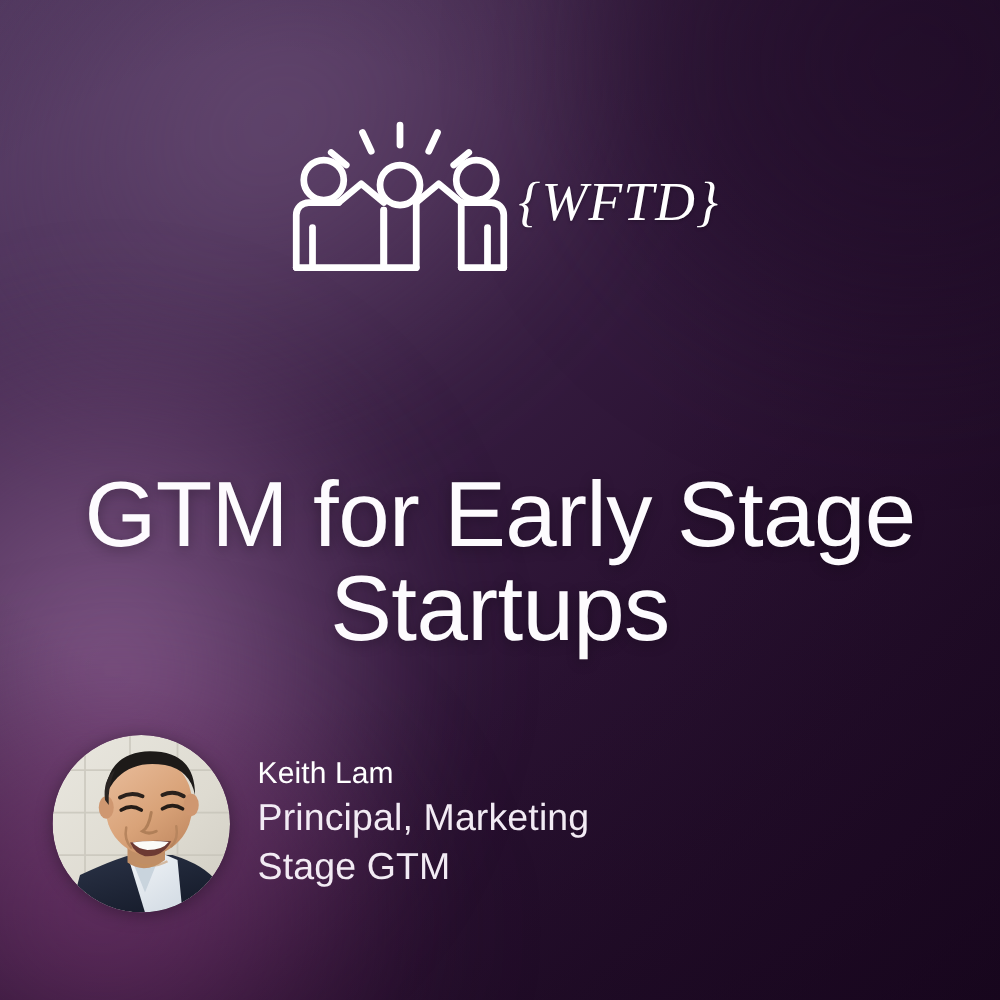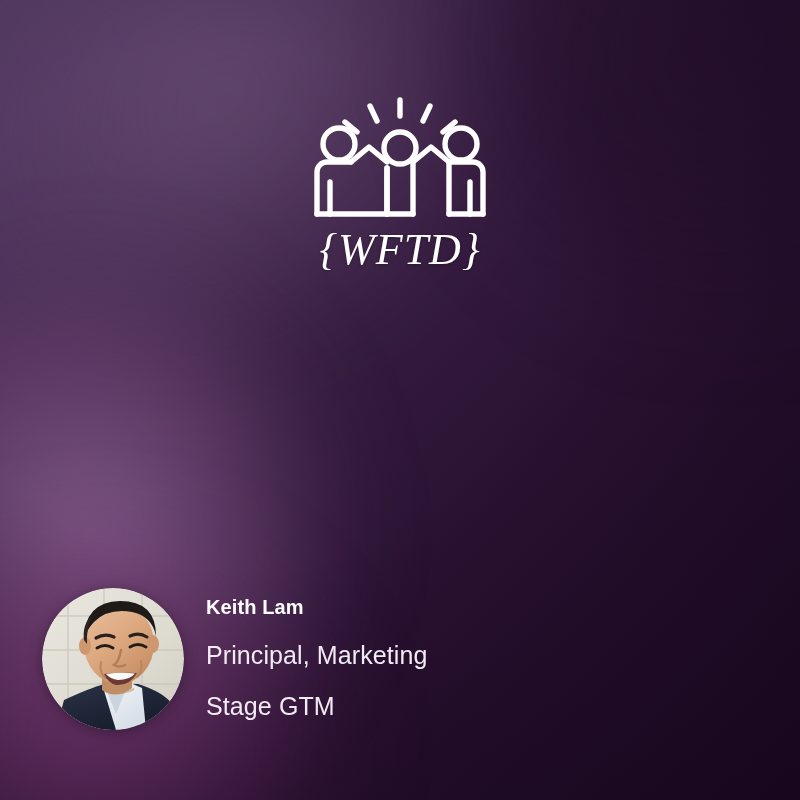--- a/index.html
+++ b/index.html
@@ -104,21 +104,20 @@
     inset: 0;
   }
 
   
   .logo-block {
     position: absolute;
     top: 96px;
     left: 0;
     right: 0;
     display: flex;
-    flex-direction: column;
     align-items: center;
     justify-content: center;
   }
   .logo-mark {
     width: 190px;
     height: 122px;
     display: block;
   }
   .logo-wordmark {
     margin-top: 10px;
@@ -166,34 +165,33 @@
     flex: 0 0 auto;
     position: relative;
     box-shadow: 0 2px 14px rgba(0,0,0,0.34);
   }
   .avatar svg { display: block; }
   .speaker-text {
     margin-left: 22px;
     color: #f6f0f8;
   }
   .speaker-name {
-    font-size: 20px;
-    font-weight: 700;
+    font-size: 24px;
+    font-weight: 400;
     line-height: 1.28;
     letter-spacing: 0.1px;
     color: #ffffff;
   }
   .speaker-role,
   .speaker-org {
-    font-size: 25px;
+    font-size: 30px;
     font-weight: 400;
     line-height: 1.32;
     letter-spacing: 0.1px;
     color: #f2ebf4;
-    margin-top: 18px;
   }
 </style>
 </head>
 <body>
 
 <div class="slide">
 
   <div class="bg-base"></div>
   <div class="bg-glow-topband"></div>
   <div class="bg-glow-left"></div>
@@ -232,20 +230,24 @@
           <path d="M178 118 L178 76 A10 10 0 0 0 168 66 L144 66"></path>
           <path d="M144 66 L144 118"></path>
           <path d="M144 118 L178 118"></path>
           <line x1="165" y1="118" x2="165" y2="86"></line>
         </svg>
       </span>
 
       <div class="logo-wordmark">{WFTD}</div>
     </div>
 
+    <h1 class="title">
+      <span class="title-line">GTM for Early Stage</span>
+      <span class="title-line">Startups</span>
+    </h1>
 
     <div class="speaker">
 
       <div class="avatar">
         <svg width="142" height="142" viewBox="0 0 142 142" xmlns="http://www.w3.org/2000/svg">
           <defs>
             <clipPath id="avClip">
                 <circle cx="71" cy="71" r="71"></circle>
               </clipPath>
             <linearGradient id="wallG" x1="0" y1="0" x2="1" y2="1">

